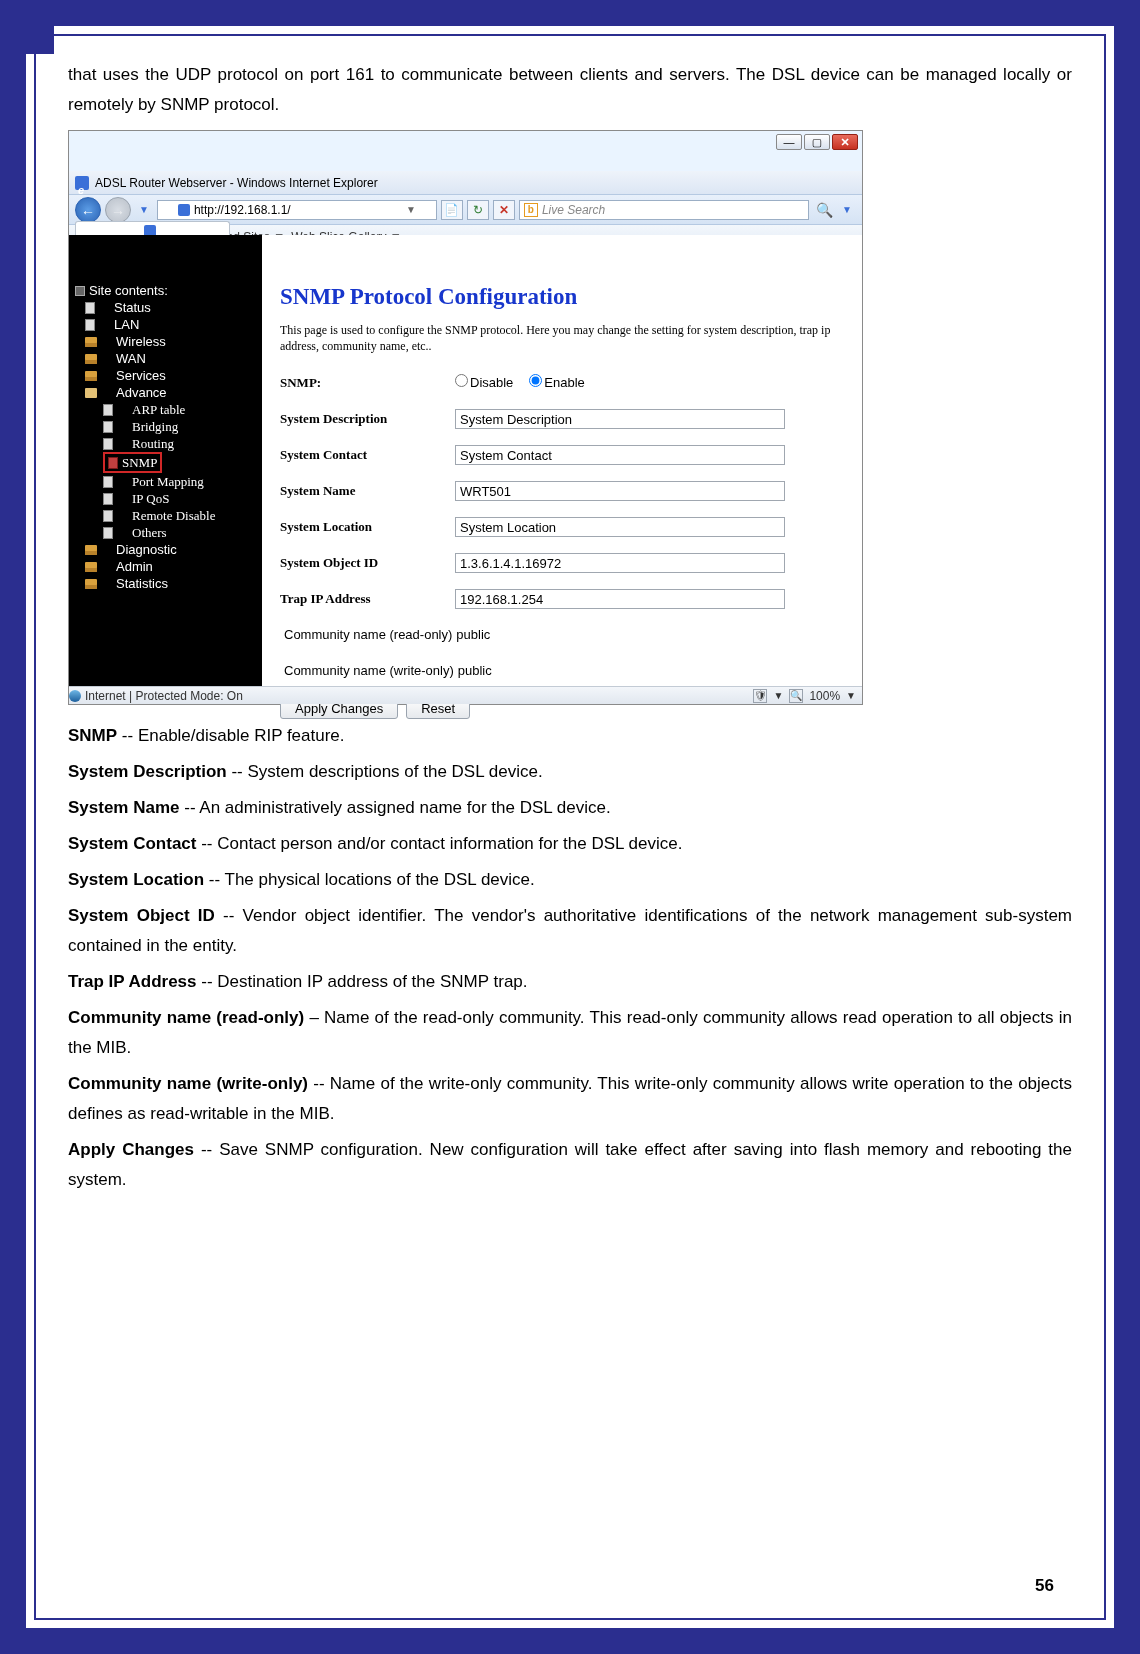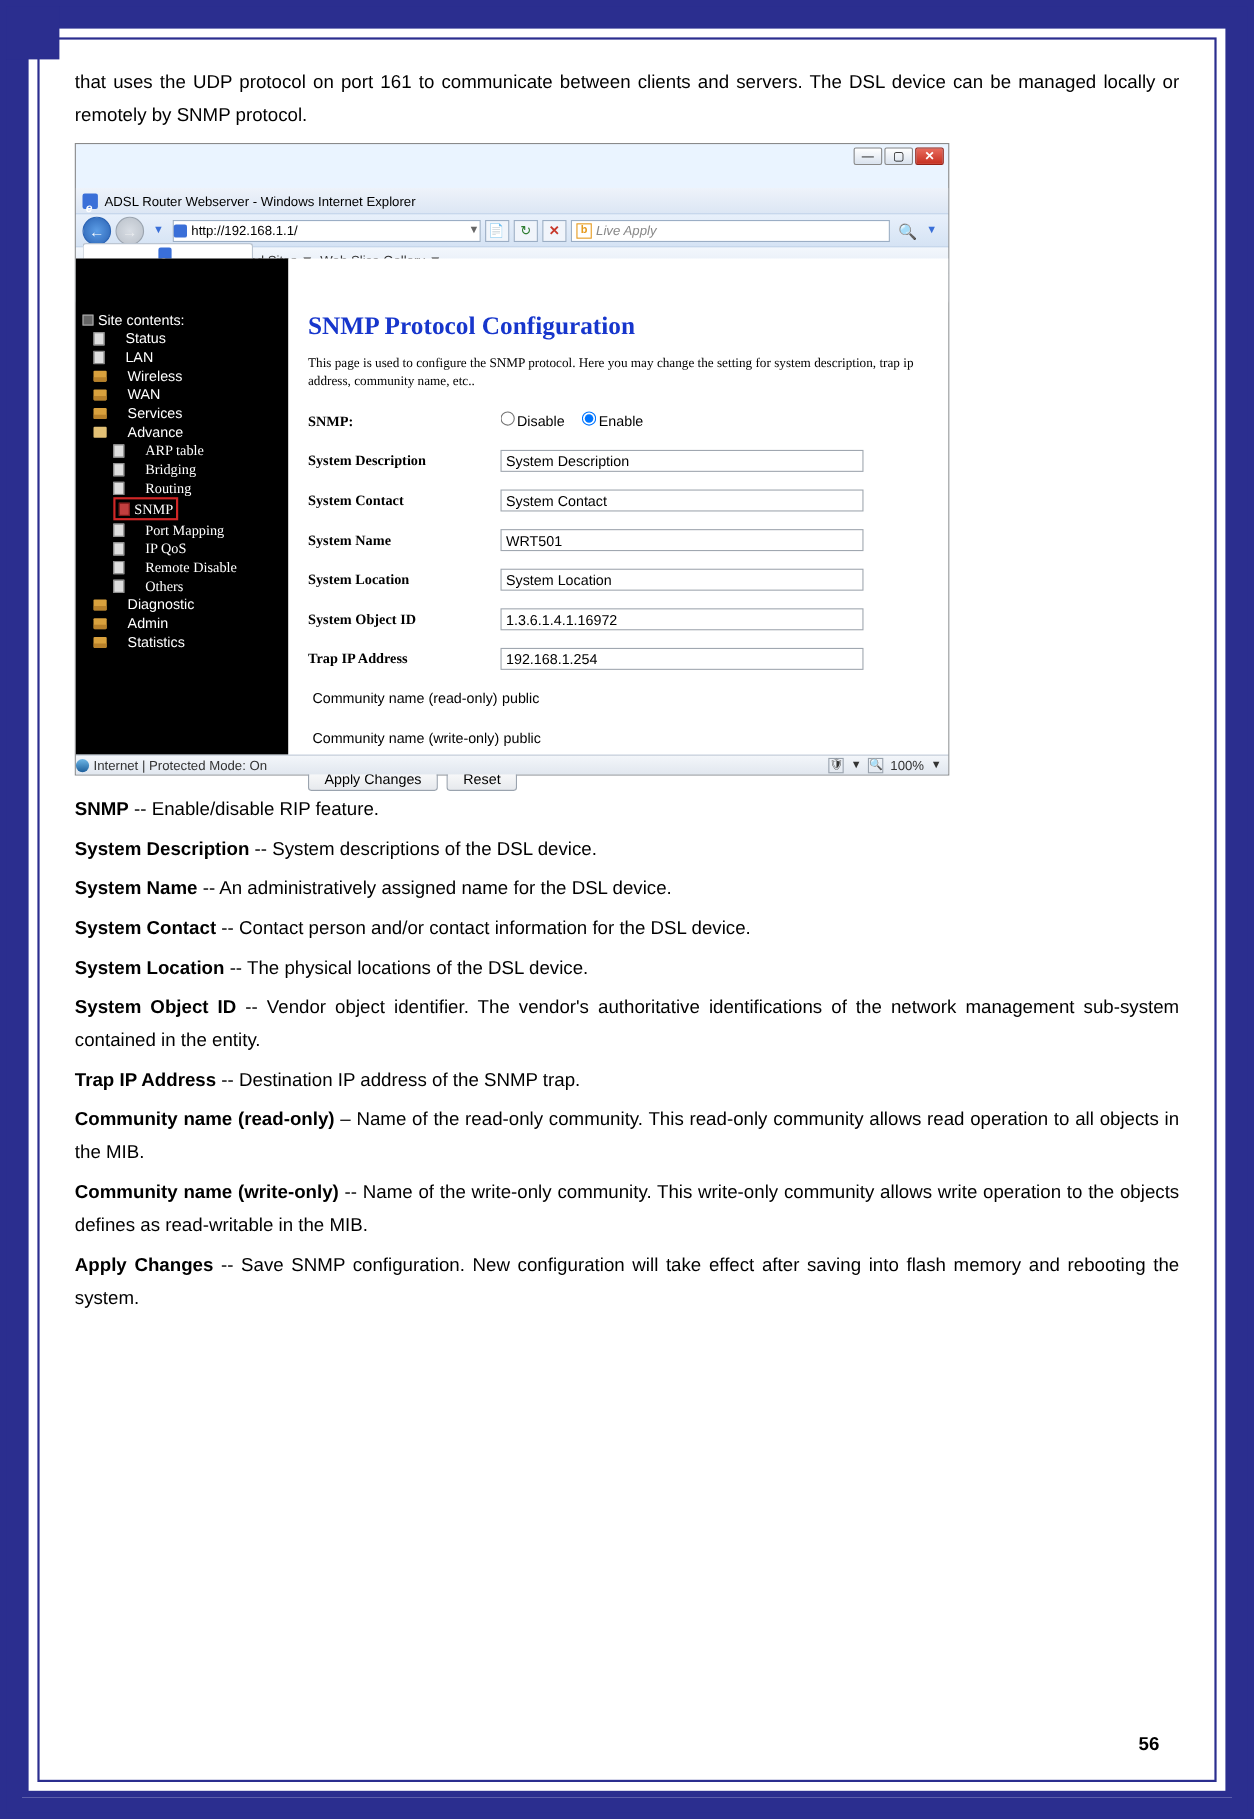--- a/index.html
+++ b/index.html
@@ -27,21 +27,21 @@
 .titlebar .e-icon { width:14px; height:14px; margin-right:6px; background:#3a6fd8; border-radius:2px; display:inline-block; position:relative; }
 .titlebar .e-icon::after { content:"e"; color:#fff; font-style:italic; font-weight:bold; font-size:11px; position:absolute; left:3px; top:-1px; }
 .winbtns { position:absolute; right:4px; top:3px; display:flex; gap:2px; }
 .winbtns span { width:26px; height:16px; border:1px solid #888; border-radius:2px; display:flex; align-items:center; justify-content:center; font-size:11px; background:linear-gradient(#fff,#d9e2ee); }
 .winbtns .close { background:linear-gradient(#e86b5d,#c63021); color:#fff; font-weight:bold; border-color:#932015; }
 
 .navbar { height:30px; display:flex; align-items:center; padding:0 6px; gap:4px; background:linear-gradient(#e8f0fb,#d5e3f4); border-bottom:1px solid #b5c9e2; }
 .nav-circle { width:26px; height:26px; border-radius:50%; background:radial-gradient(#5c9de6,#2a62b3); border:1px solid #2a62b3; display:flex; align-items:center; justify-content:center; color:#fff; font-size:14px; }
 .nav-circle.dis { background:radial-gradient(#d8dde4,#b9c0c9); border-color:#9aa3ae; color:#eaecef; }
 .nav-dd { font-size:10px; color:#3a6fd8; padding:0 4px; }
-.addr { flex:0 0 280px; height:20px; background:#fff; border:1px solid #9baec5; display:flex; align-items:center; padding:0 0; gap:4px; font-size:12px; }
+.addr { flex:0 0 280px; height:20px; background:#fff; border:1px solid #9baec5; display:flex; align-items:center; padding:0 20px; gap:4px; font-size:12px; }
 .addr .dd { margin-left:auto; color:#666; font-size:10px; }
 .compat, .refresh, .stop-x { width:22px; height:20px; border:1px solid #9baec5; background:#f1f5fb; display:flex; align-items:center; justify-content:center; font-size:12px; }
 .stop-x { color:#c7372a; font-weight:bold; }
 .refresh { color:#2f7d32; }
 .searchbox { flex:1; height:20px; background:#fff; border:1px solid #9baec5; display:flex; align-items:center; padding:0 4px; color:#888; font-style:italic; gap:4px; }
 .searchbox .bing { width:14px; height:14px; border:1px solid #e69b1f; line-height:11px; text-align:center; color:#e69b1f; font-style:normal; font-weight:bold; font-size:10px; }
 .magnify { color:#3a6fd8; font-size:14px; margin-left:4px; }
 
 .favbar { height:24px; display:flex; align-items:center; padding:0 6px; gap:6px; background:linear-gradient(#f3f7fc,#e2ebf6); border-bottom:1px solid #cfd9e6; font-size:12px; color:#333; }
 .star { color:#f1c344; font-size:14px; }
@@ -120,21 +120,21 @@
     <div class="addr">
       <span class="e-icon" style="width:12px;height:12px;display:inline-block;background:#3a6fd8;border-radius:2px"></span>
       <span>http://192.168.1.1/</span>
       <span class="dd">▼</span>
     </div>
     <div class="compat">📄</div>
     <div class="refresh">↻</div>
     <div class="stop-x">✕</div>
     <div class="searchbox">
       <span class="bing">b</span>
-      <span>Live Apply</span>
+      <span>Live Search</span>
     </div>
     <span class="magnify">🔍</span>
     <span class="nav-dd">▼</span>
   </div>
 
   <div class="favbar">
     <span class="star">★</span>
     <span>Favorites</span>
     <span style="margin-left:6px">|</span>
     <span class="star">★</span>

